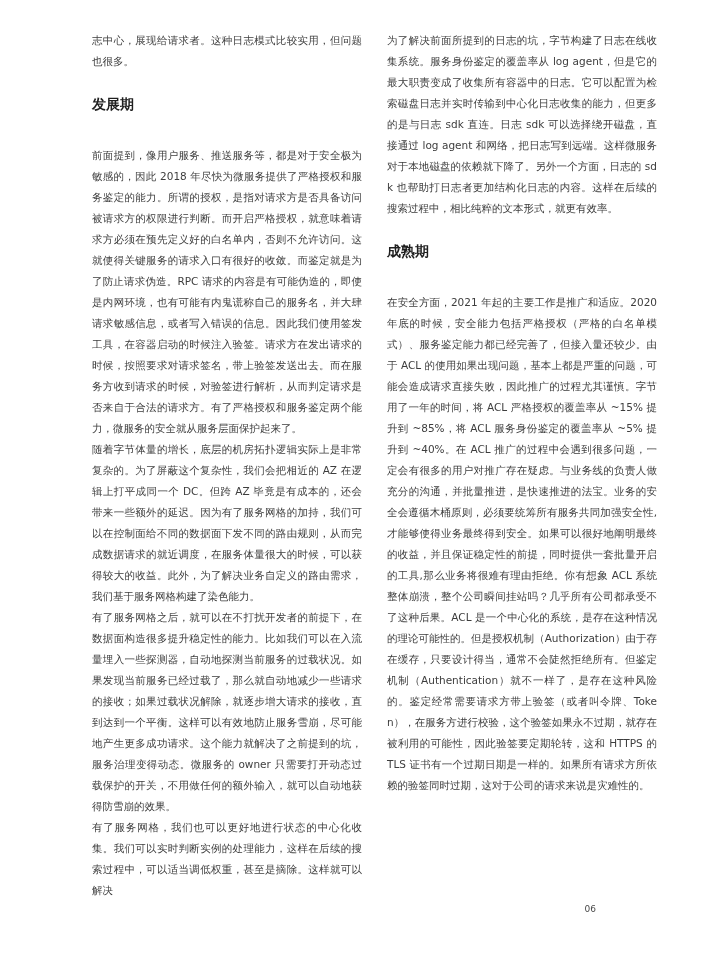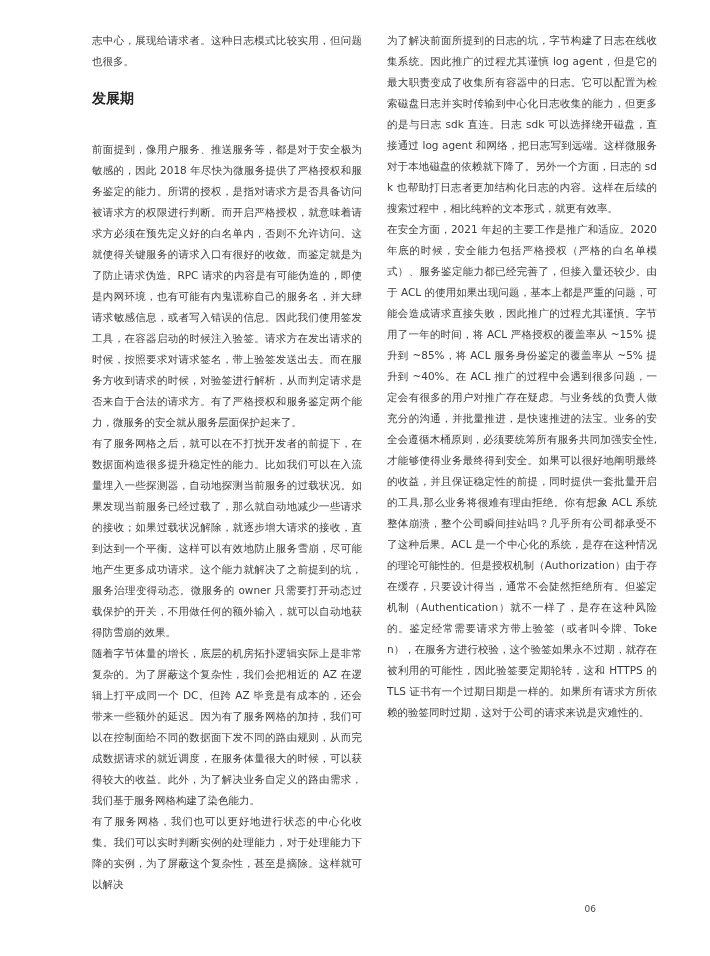--- a/index.html
+++ b/index.html
@@ -32,47 +32,48 @@
   }
   .column p {
     margin: 0;
     word-break: break-all;
   }
   .column h2 {
     font-size: 14px;
     line-height: 20px;
     font-weight: bold;
     color: #1f1f1f;
-    margin: 16px 0 31px 0;
+    margin: 22px 0 31px 0;
     text-align: left;
   }
   .page-number {
     position: absolute;
     right: 68px;
     bottom: 42px;
     font-size: 9px;
     color: #4a4a4a;
   }
 </style>
 </head>
 <body>
 
 <div class="page">
   <div class="columns">
 
     <div class="column">
       <p>志中心，展现给请求者。这种日志模式比较实用，但问题也很多。</p>
       <h2>发展期</h2>
       <p>前面提到，像用户服务、推送服务等，都是对于安全极为敏感的，因此 2018 年尽快为微服务提供了严格授权和服务鉴定的能力。所谓的授权，是指对请求方是否具备访问被请求方的权限进行判断。而开启严格授权，就意味着请求方必须在预先定义好的白名单内，否则不允许访问。这就使得关键服务的请求入口有很好的收敛。而鉴定就是为了防止请求伪造。RPC 请求的内容是有可能伪造的，即使是内网环境，也有可能有内鬼谎称自己的服务名，并大肆请求敏感信息，或者写入错误的信息。因此我们使用签发工具，在容器启动的时候注入验签。请求方在发出请求的时候，按照要求对请求签名，带上验签发送出去。而在服务方收到请求的时候，对验签进行解析，从而判定请求是否来自于合法的请求方。有了严格授权和服务鉴定两个能力，微服务的安全就从服务层面保护起来了。</p>
+      <p>随着字节体量的增长，底层的机房拓扑逻辑实际上是非常复杂的。为了屏蔽这个复杂性，我们会把相近的 AZ 在逻辑上打平成同一个 DC。但跨 AZ 毕竟是有成本的，还会带来一些额外的延迟。因为有了服务网格的加持，我们可以在控制面给不同的数据面下发不同的路由规则，从而完成数据请求的就近调度，在服务体量很大的时候，可以获得较大的收益。此外，为了解决业务自定义的路由需求，我们基于服务网格构建了染色能力。</p>
       <p>有了服务网格之后，就可以在不打扰开发者的前提下，在数据面构造很多提升稳定性的能力。比如我们可以在入流量埋入一些探测器，自动地探测当前服务的过载状况。如果发现当前服务已经过载了，那么就自动地减少一些请求的接收；如果过载状况解除，就逐步增大请求的接收，直到达到一个平衡。这样可以有效地防止服务雪崩，尽可能地产生更多成功请求。这个能力就解决了之前提到的坑，服务治理变得动态。微服务的 owner 只需要打开动态过载保护的开关，不用做任何的额外输入，就可以自动地获得防雪崩的效果。</p>
-      <p>随着字节体量的增长，底层的机房拓扑逻辑实际上是非常复杂的。为了屏蔽这个复杂性，我们会把相近的 AZ 在逻辑上打平成同一个 DC。但跨 AZ 毕竟是有成本的，还会带来一些额外的延迟。因为有了服务网格的加持，我们可以在控制面给不同的数据面下发不同的路由规则，从而完成数据请求的就近调度，在服务体量很大的时候，可以获得较大的收益。此外，为了解决业务自定义的路由需求，我们基于服务网格构建了染色能力。</p>
-      <p>有了服务网格，我们也可以更好地进行状态的中心化收集。我们可以实时判断实例的处理能力，对于处理能力下降的实例，为了屏蔽这个复杂性，甚至是摘除。这样就可以解决</p>
+      <p>有了服务网格，我们也可以更好地进行状态的中心化收集。我们可以实时判断实例的处理能力，这样在后续的搜索过程中，可以适当调低权重，甚至是摘除。这样就可以解决</p>
     </div>
 
     <div class="column">
-      <p>为了解决前面所提到的日志的坑，字节构建了日志在线收集系统。因此推广的过程尤其谨慎 log agent，但是它的最大职责变成了收集所有容器中的日志。它可以配置为检索磁盘日志并实时传输到中心化日志收集的能力，但更多的是与日志 sdk 直连。日志 sdk 可以选择绕开磁盘，直接通过 log agent 和网络，把日志写到远端。这样微服务对于本地磁盘的依赖就下降了。另外一个方面，日志的 sdk 也帮助打日志者更加结构化日志的内容。这样在后续的搜索过程中，相比纯粹的文本形式，就更有效率。</p>
+      <p>为了解决前面所提到的日志的坑，字节构建了日志在线收集系统。服务身份鉴定的覆盖率从 log agent，但是它的最大职责变成了收集所有容器中的日志。它可以配置为检索磁盘日志并实时传输到中心化日志收集的能力，但更多的是与日志 sdk 直连。日志 sdk 可以选择绕开磁盘，直接通过 log agent 和网络，把日志写到远端。这样微服务对于本地磁盘的依赖就下降了。另外一个方面，日志的 sdk 也帮助打日志者更加结构化日志的内容。这样在后续的搜索过程中，相比纯粹的文本形式，就更有效率。</p>
+      <h2>成熟期</h2>
       <p>在安全方面，2021 年起的主要工作是推广和适应。2020 年底的时候，安全能力包括严格授权（严格的白名单模式）、服务鉴定能力都已经完善了，但接入量还较少。由于 ACL 的使用如果出现问题，基本上都是严重的问题，可能会造成请求直接失败，因此推广的过程尤其谨慎。字节用了一年的时间，将 ACL 严格授权的覆盖率从 ~15% 提升到 ~85%，将 ACL 服务身份鉴定的覆盖率从 ~5% 提升到 ~40%。在 ACL 推广的过程中会遇到很多问题，一定会有很多的用户对推广存在疑虑。与业务线的负责人做充分的沟通，并批量推进，是快速推进的法宝。业务的安全会遵循木桶原则，必须要统筹所有服务共同加强安全性,才能够使得业务最终得到安全。如果可以很好地阐明最终的收益，并且保证稳定性的前提，同时提供一套批量开启的工具,那么业务将很难有理由拒绝。你有想象 ACL 系统整体崩溃，整个公司瞬间挂站吗？几乎所有公司都承受不了这种后果。ACL 是一个中心化的系统，是存在这种情况的理论可能性的。但是授权机制（Authorization）由于存在缓存，只要设计得当，通常不会陡然拒绝所有。但鉴定机制（Authentication）就不一样了，是存在这种风险的。鉴定经常需要请求方带上验签（或者叫令牌、Token），在服务方进行校验，这个验签如果永不过期，就存在被利用的可能性，因此验签要定期轮转，这和 HTTPS 的 TLS 证书有一个过期日期是一样的。如果所有请求方所依赖的验签同时过期，这对于公司的请求来说是灾难性的。</p>
     </div>
 
   </div>
 
   <div class="page-number">06</div>
 </div>
 
 </body></html>

